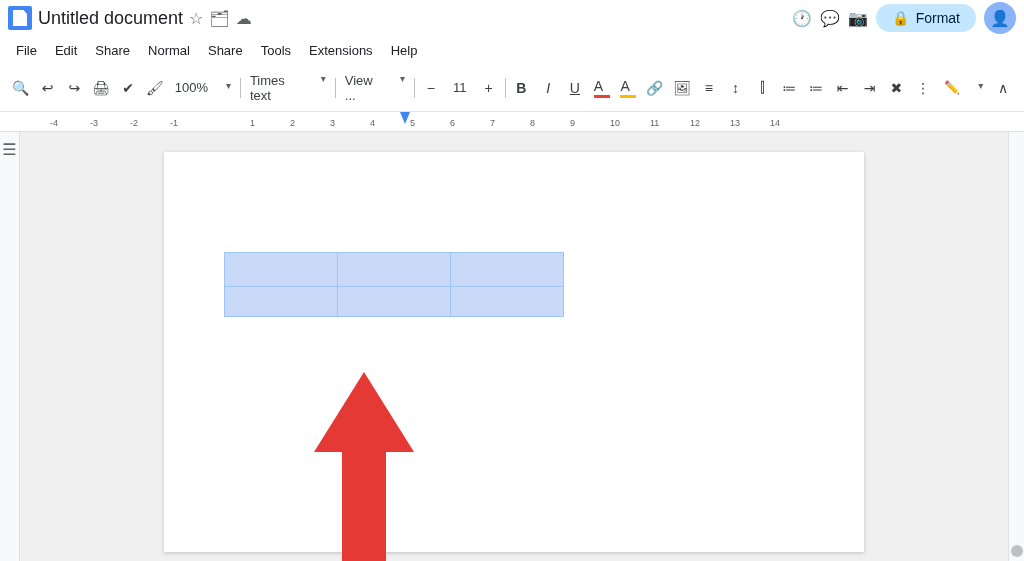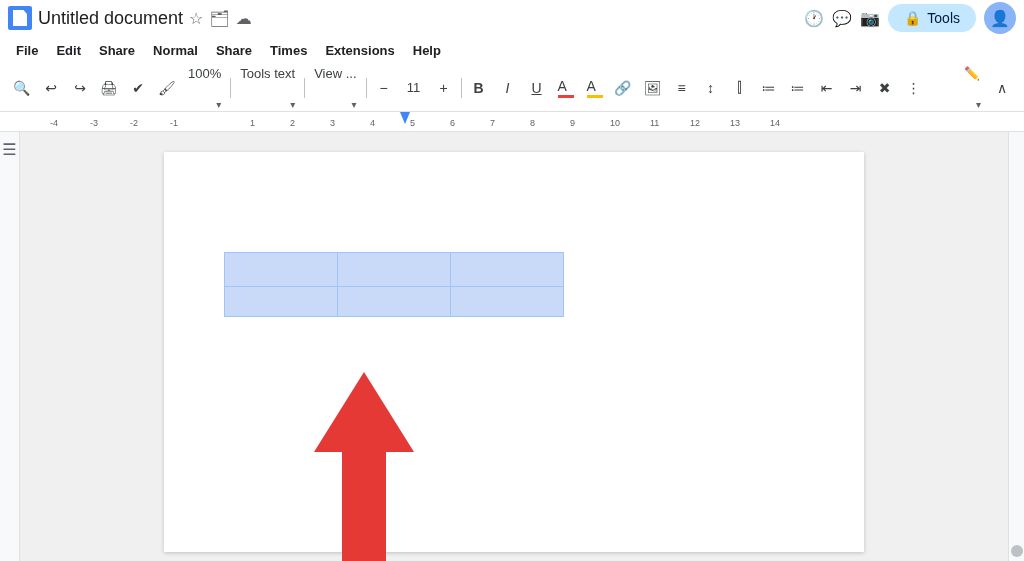--- a/index.html
+++ b/index.html
@@ -54,21 +54,20 @@
     }
 
     
     #menu-bar {
       display: flex;
       align-items: center;
       padding: 2px 8px;
       background: #fff;
       height: 28px;
       gap: 2px;
-      font-weight: bold;
     }
     .menu-item {
       padding: 3px 8px;
       border-radius: 4px;
       cursor: pointer;
       font-size: 13px;
       color: #202124;
     }
     .bold { font-weight: bold; }
     .italic { font-style: italic; }
@@ -198,30 +197,29 @@
     }
     .tb-icon {
       width: 28px; height: 28px;
       display: flex; align-items: center; justify-content: center;
       border-radius: 4px;
       cursor: pointer;
       font-size: 14px;
       color: #3c4043;
     }
     .tb-dropdown {
-      display: flex; align-items: flex-end;
+      display: flex; align-items: flex-start;
       padding: 2px 6px;
       border-radius: 4px;
       cursor: pointer;
       font-size: 13px;
       color: #3c4043;
       gap: 18px;
       border: none;
       background: transparent;
-      flex-direction: column;
     }
     .chevron { font-size: 10px; color: #5f6368; }
     .tb-num-input {
       width: 30px;
       text-align: center;
       border: none;
       background: transparent;
       font-size: 13px;
       color: #3c4043;
     }
@@ -250,33 +248,33 @@
       <span class="title-icon">🗂</span>
       <span class="title-icon">☁</span>
     </div>
   </div>
   <div id="title-actions">
     <span class="title-icon">🕐</span>
     <span class="title-icon">💬</span>
     <span class="title-icon">📷</span>
     <button id="share-btn">
       <span>🔒</span>
-      <span>Tools</span>
+      <span>Format</span>
     </button>
     <div id="avatar">👤</div>
   </div>
 </div>
 
 <div id="menu-bar">
   <span class="menu-item">File</span>
   <span class="menu-item">Edit</span>
   <span class="menu-item">Share</span>
   <span class="menu-item">Normal</span>
   <span class="menu-item">Share</span>
-  <span class="menu-item">Times</span>
+  <span class="menu-item">Tools</span>
   <span class="menu-item">Extensions</span>
   <span class="menu-item">Help</span>
 </div>
 
 <div class="toolbar-row">
 
   <div class="tb-icon">🔍</div>
 
   <div class="tb-icon">↩</div>
   <div class="tb-icon">↪</div>
@@ -288,21 +286,21 @@
   <div class="tb-icon">🖌</div>
 
   <div class="tb-dropdown">
     <span>100%</span>
     <span class="chevron">▾</span>
   </div>
 
   <div style="width:1px;height:20px;background:#bdc1c6;margin:0 2px;"></div>
 
   <div class="tb-dropdown">
-    <span>Tools text</span>
+    <span>Times text</span>
     <span class="chevron">▾</span>
   </div>
 
   <div style="width:1px;height:20px;background:#bdc1c6;margin:0 2px;"></div>
 
   <div class="tb-dropdown">
     <span>View ...</span>
     <span class="chevron">▾</span>
   </div>
 

